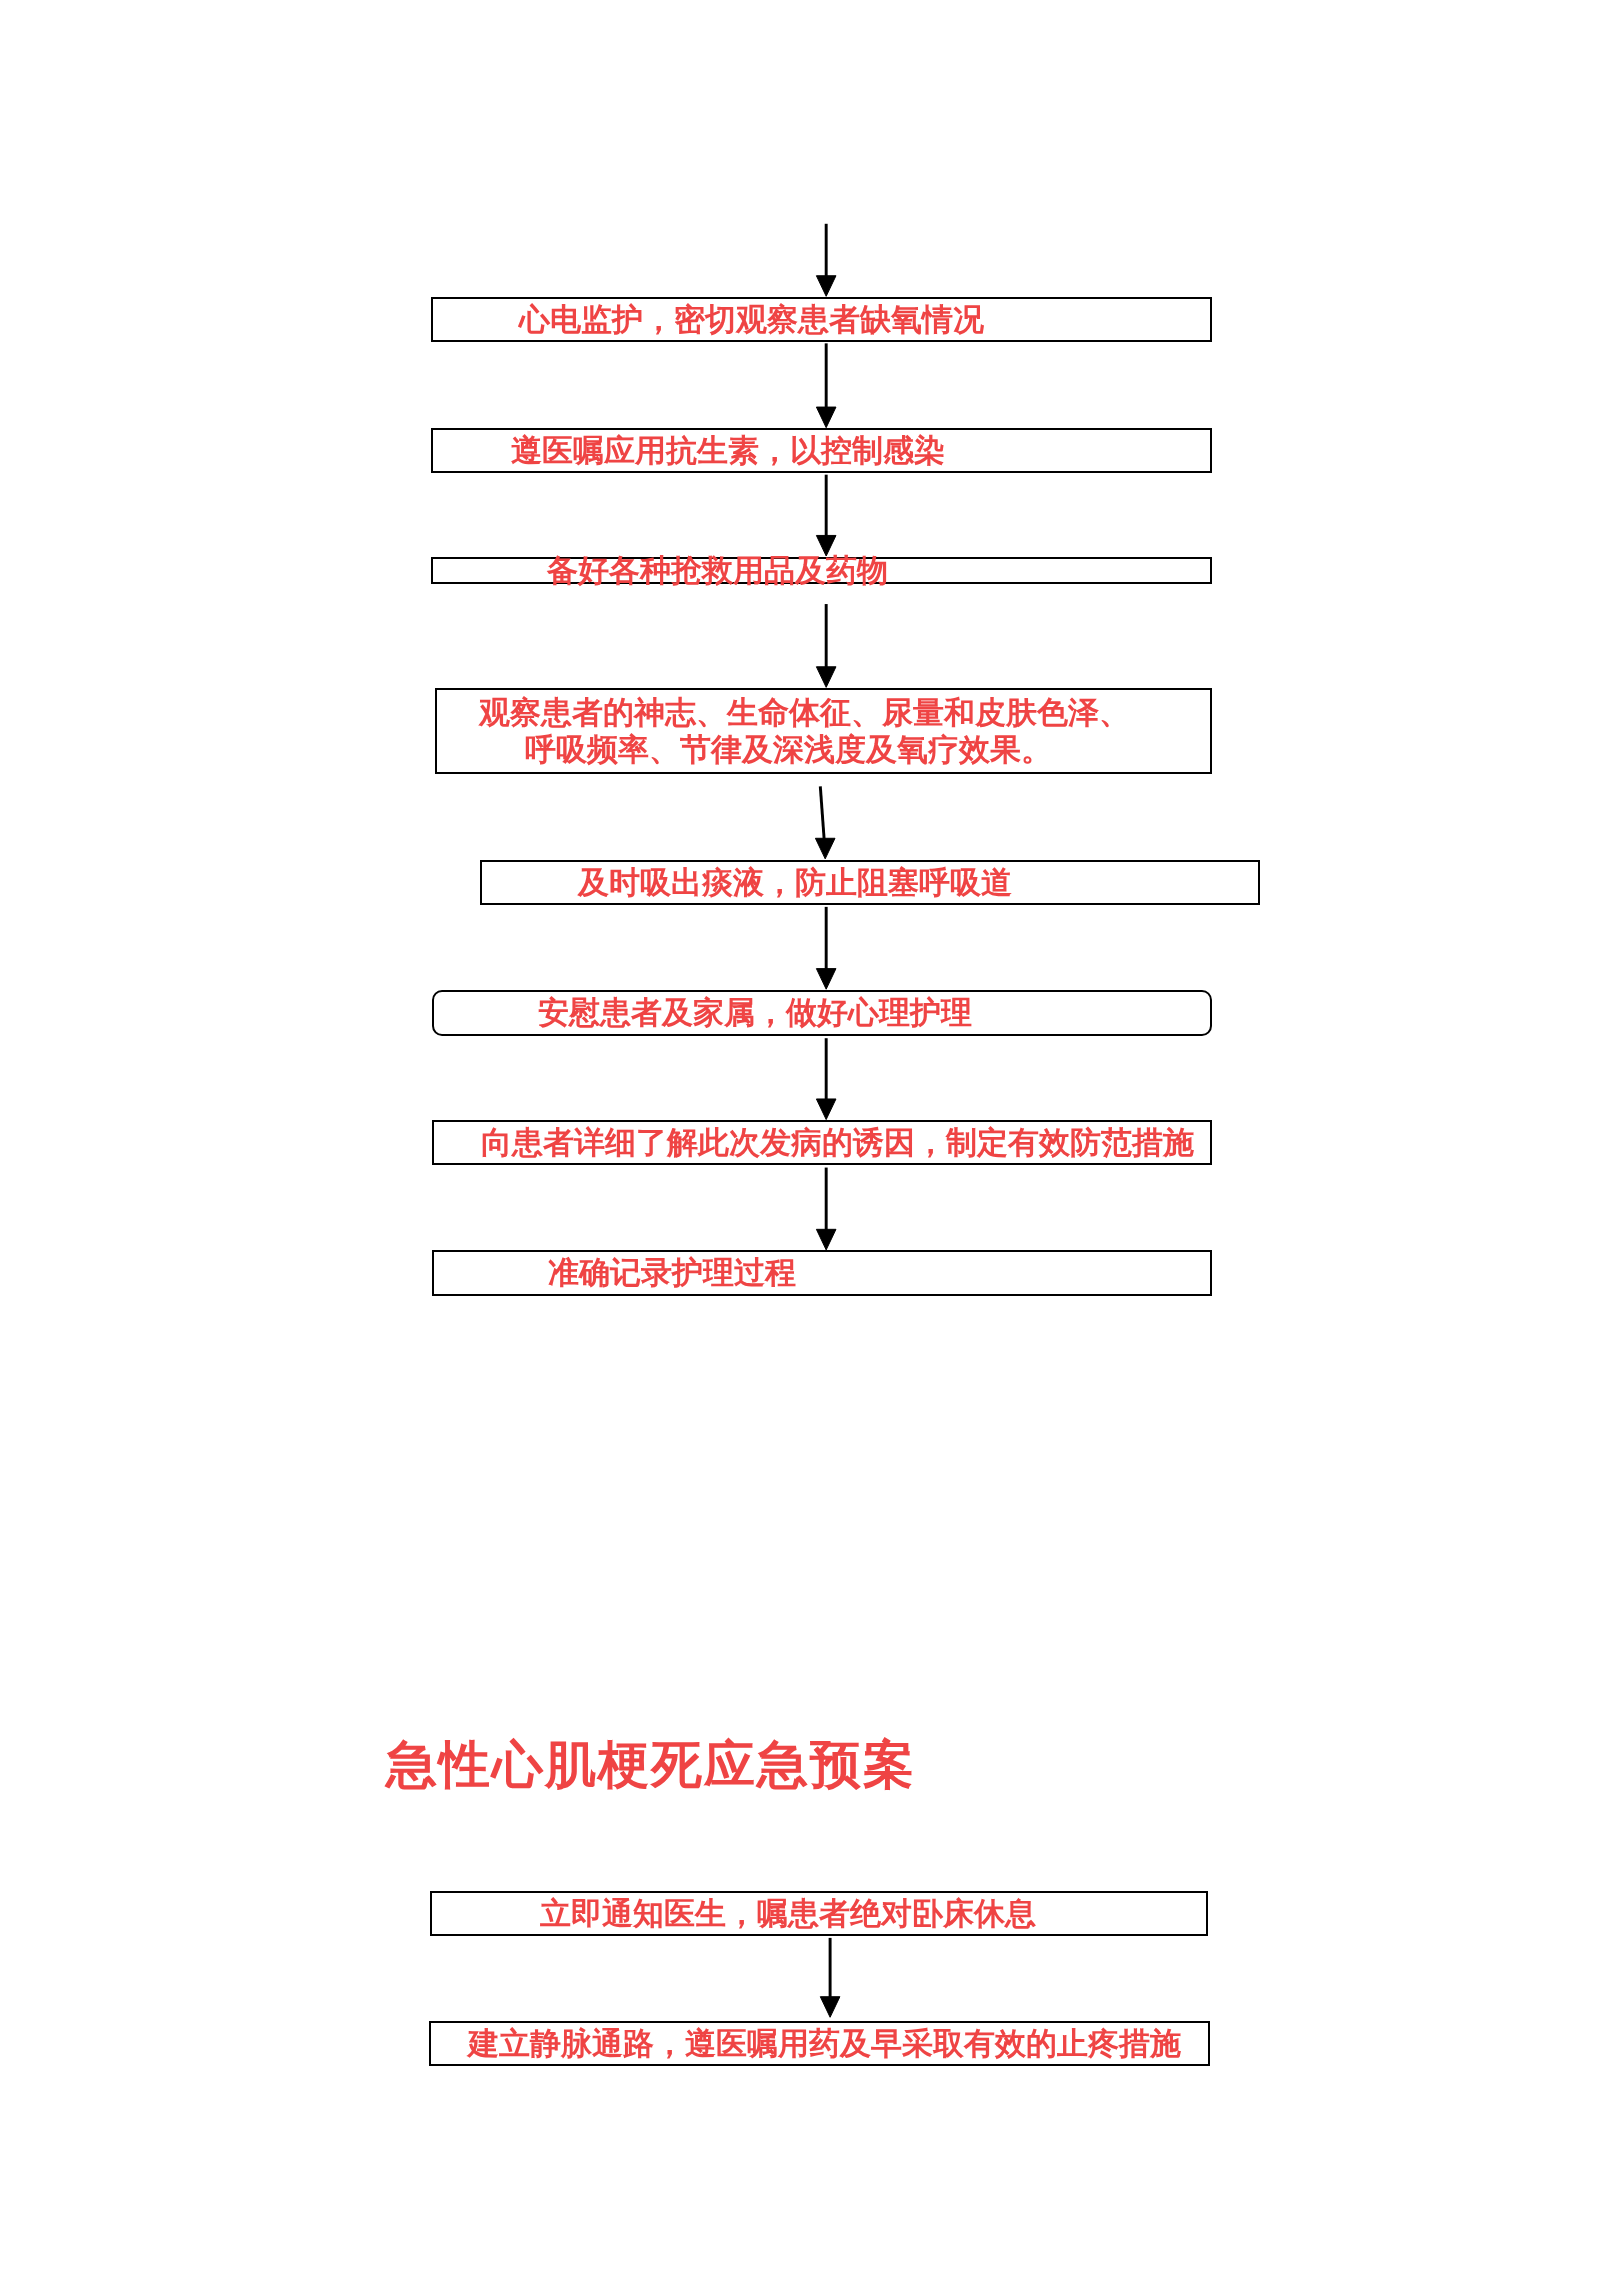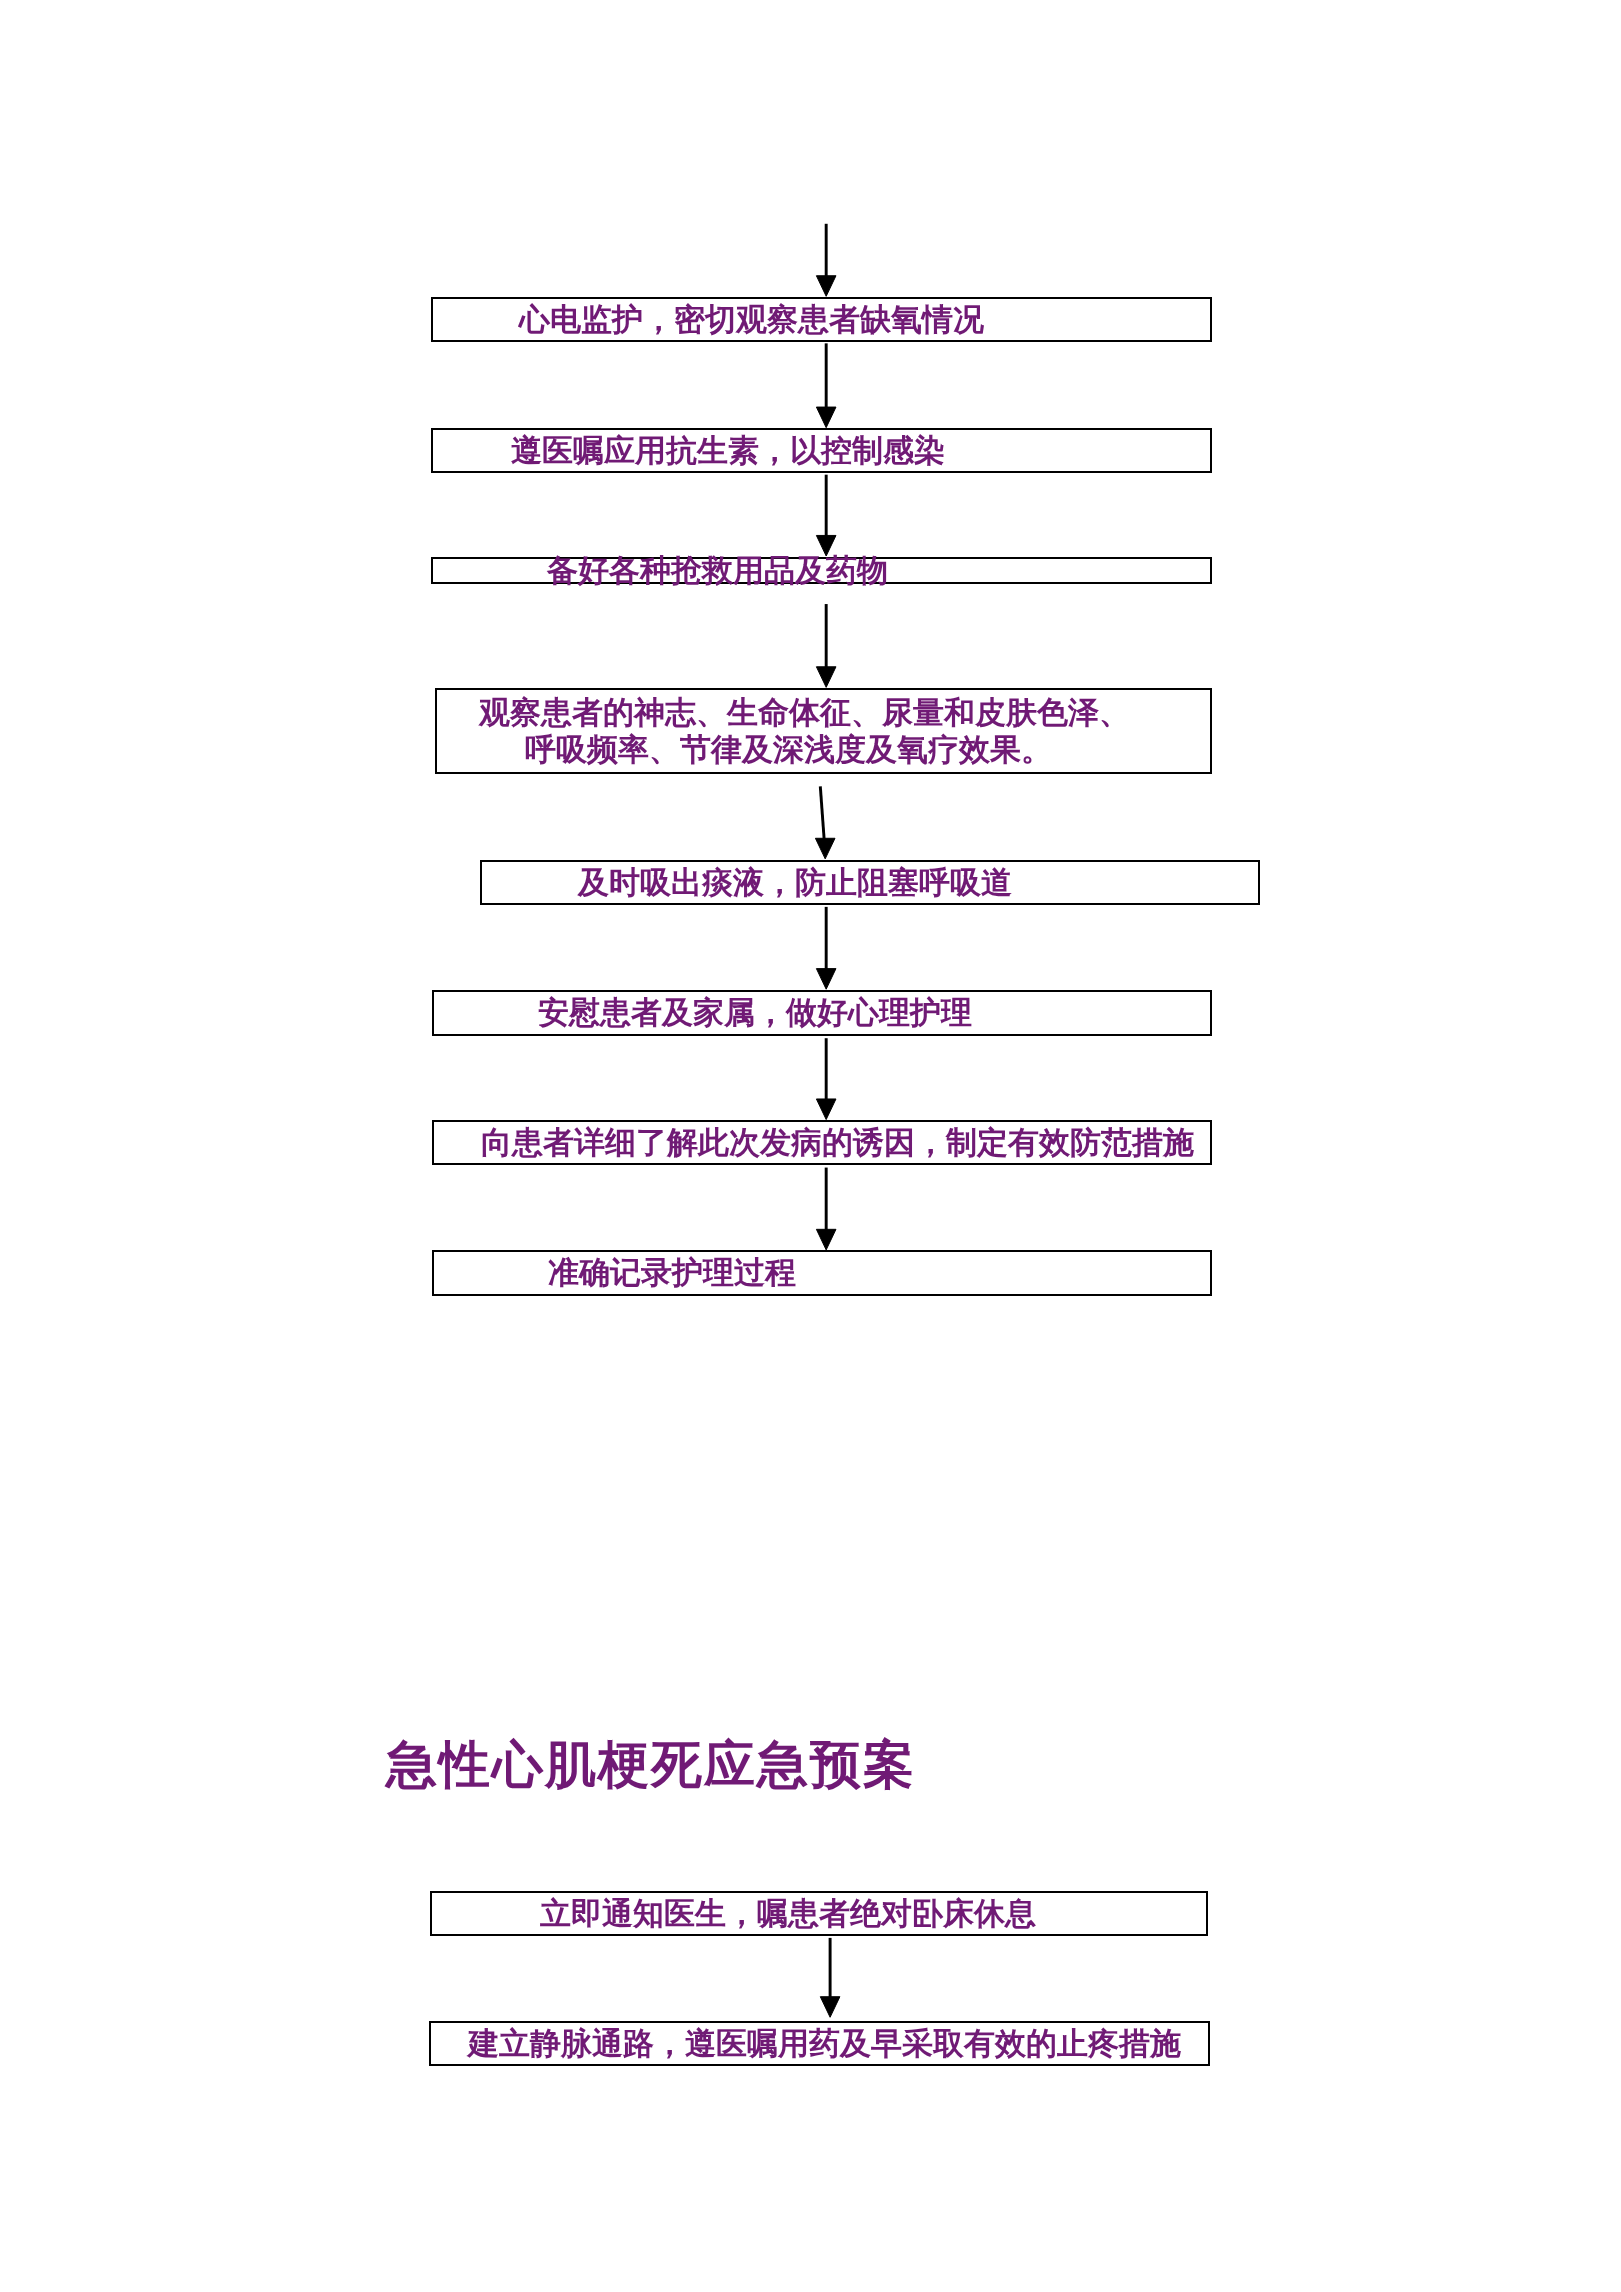--- a/index.html
+++ b/index.html
@@ -6,21 +6,21 @@
     margin: 0;
     padding: 0;
     background: #ffffff;
   }
   .page {
     position: relative;
     width: 1621px;
     height: 2293px;
     background: #ffffff;
     font-family: Liberation Serif, serif;
-    color: #701a75;
+    color: #ef4444;
     overflow: hidden;
   }
   .arrows {
     position: absolute;
     left: 0;
     top: 0;
     pointer-events: none;
   }
   .arrows line {
     stroke: #000000;
@@ -45,21 +45,21 @@
   .fbox.thick { border-width: 2.9px; }
 
   .b1  { left: 431px; top: 297px;  width: 781px; height: 45px; padding-left: 86px;  }
   .b2  { left: 431px; top: 428px;  width: 781px; height: 45px; padding-left: 78px; align-items: center;  }
   .b3  { left: 431px; top: 557px;  width: 781px; height: 27px; padding-left: 114px; }
   .b4  { left: 435px; top: 688px;  width: 777px; height: 86px;
          flex-direction: column; align-items: stretch; justify-content: center; }
   .b4 .l1 { padding-left: 42px; }
   .b4 .l2 { padding-left: 88px; }
   .b5  { left: 432px; top: 860px;  width: 780px; height: 45px; padding-left: 96px; margin-left: 48px;  }
-  .b6  { left: 432px; top: 990px; width: 780px; height: 46px; padding-left: 104px; }
+  .b6  { left: 432px; top: 990px; width: 780px; height: 46px; padding-left: 104px; border-radius: 10px; }
   .b7  { left: 432px; top: 1120px; width: 780px; height: 45px; padding-left: 47px;  }
   .b8  { left: 432px; top: 1250px; width: 780px; height: 46px; padding-left: 114px; }
   .b9  { left: 430px; top: 1891px; width: 778px; height: 45px; padding-left: 108px;  }
   .b10 { left: 429px; top: 2021px; width: 781px; height: 45px; padding-left: 37px;  }
 
   .doc-title {
     position: absolute;
     left: 386px;
     top: 1731px;
     font-size: 51px;

